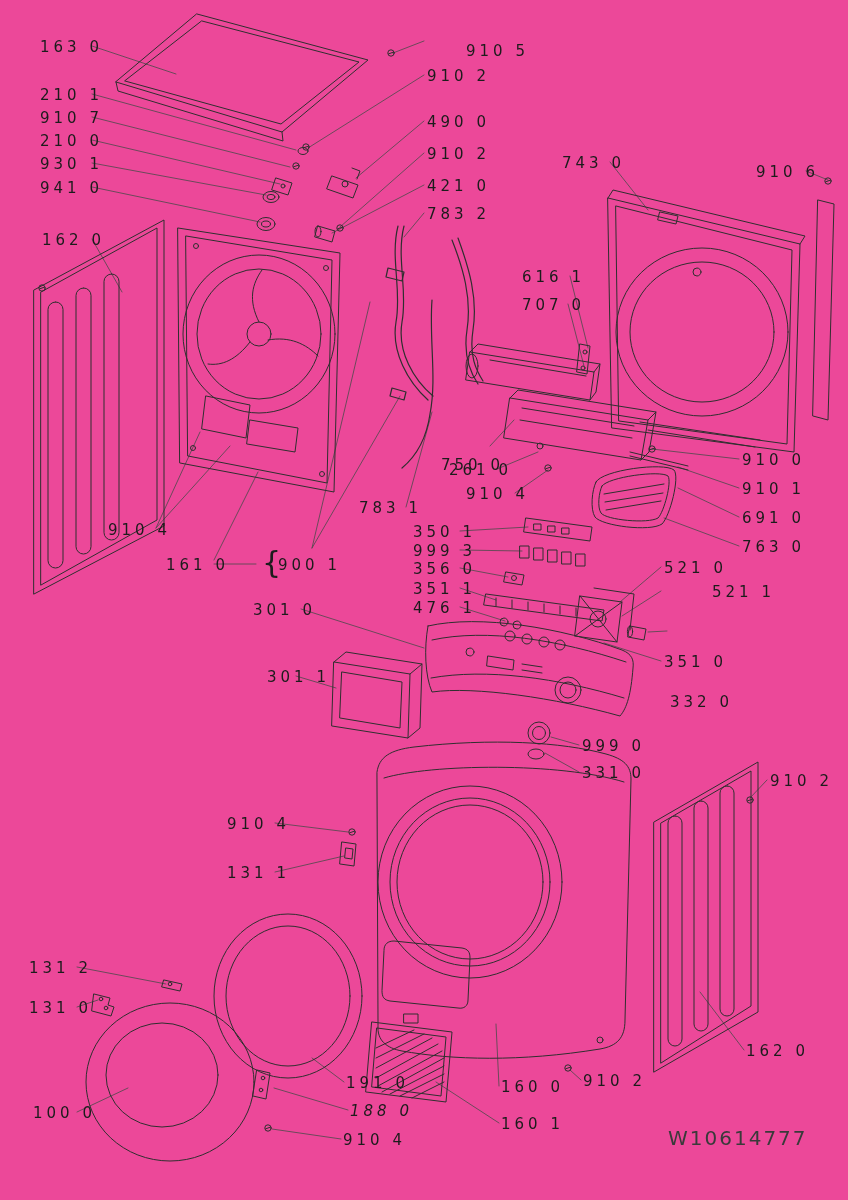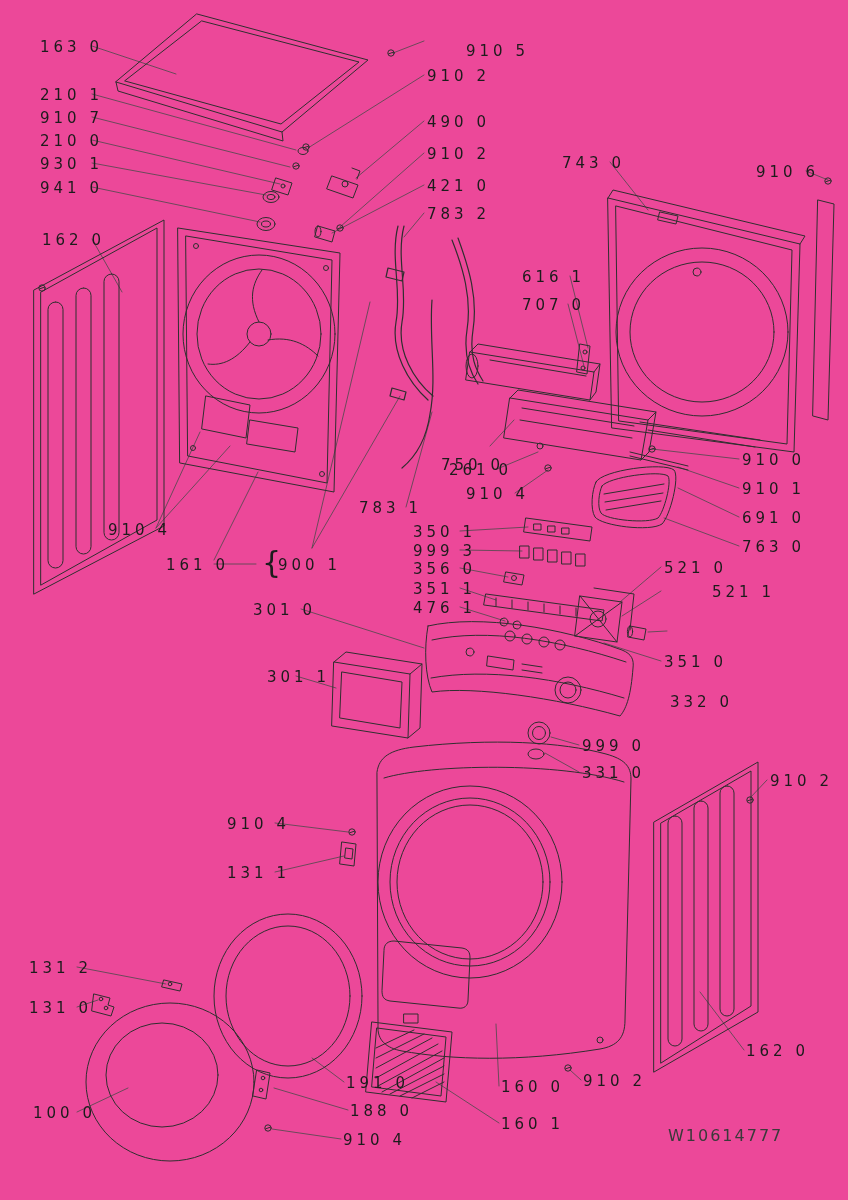--- a/index.html
+++ b/index.html
@@ -7,21 +7,21 @@
     position:relative; width:848px; height:1200px; background:#ec4899;
     font-family:"DejaVu Sans","Liberation Sans",sans-serif; overflow:hidden;
   }
   .stage svg { position:absolute; left:0; top:0; }
   .part-label {
     position:absolute; font-size:15px; letter-spacing:4px; color:#1c1c1c;
     white-space:nowrap; line-height:18px;
   }
   .part-label.big { font-size:30px; letter-spacing:0; line-height:34px; color:#1c1c1c; }
   .watermark {
-    position:absolute; left:668px; top:1126px; font-size:16px; letter-spacing:2px; color:#3a3a3a;
+    position:absolute; left:668px; top:1126px; font-size:20px; letter-spacing:2px; color:#3a3a3a;
   }
 </style>
 </head>
 <body>
 
 <div class="stage">
 
   <svg width="848" height="1200" viewBox="0 0 848 1200">
     <defs>
       <g id="screw">
@@ -355,21 +355,21 @@
       <div class="part-label" style="left: 248px; top: 668px; margin-left: 19px;">301 1</div>
       <div class="part-label" style="left: 582px; top: 737px;">999 0</div>
       <div class="part-label" style="left: 582px; top: 764px;">331 0</div>
       <div class="part-label" style="left: 770px; top: 772px;">910 2</div>
       <div class="part-label" style="left: 227px; top: 815px;">910 4</div>
       <div class="part-label" style="left: 227px; top: 864px;">131 1</div>
       <div class="part-label" style="left: 29px; top: 959px;">131 2</div>
       <div class="part-label" style="left: 29px; top: 999px;">131 0</div>
       <div class="part-label" style="left: 33px; top: 1104px;">100 0</div>
       <div class="part-label" style="left: 346px; top: 1074px;">191 0</div>
-      <div class="part-label" style="left: 350px; top: 1102px;">188 0</div>
+      <div class="part-label" style="left: 350px; top: 1102px; font-style: italic;">188 0</div>
       <div class="part-label" style="left: 343px; top: 1131px;">910 4</div>
       <div class="part-label" style="left: 501px; top: 1078px;">160 0</div>
       <div class="part-label" style="left: 501px; top: 1115px;">160 1</div>
       <div class="part-label" style="left: 583px; top: 1072px;">910 2</div>
       <div class="part-label" style="left: 746px; top: 1042px;">162 0</div>
     </div>
 
   <div class="watermark">W10614777</div>
 
 </div>

